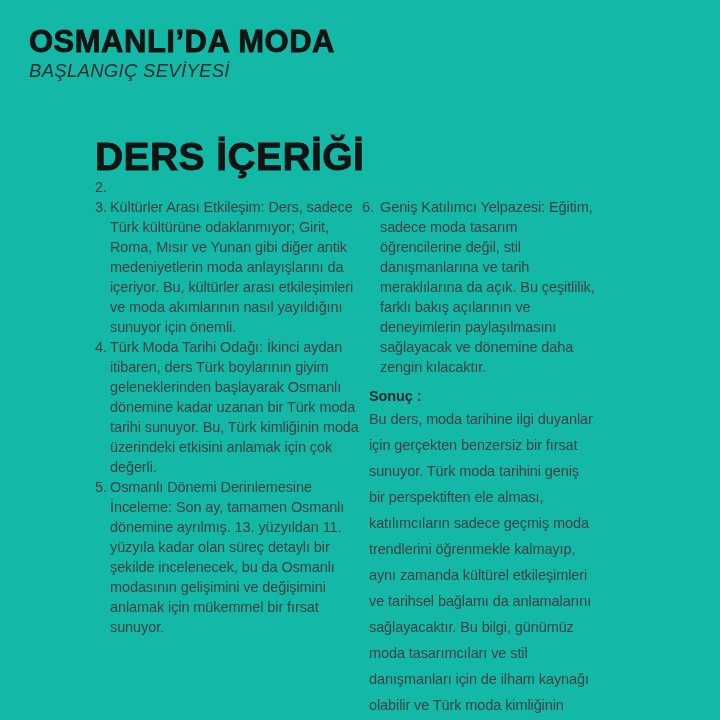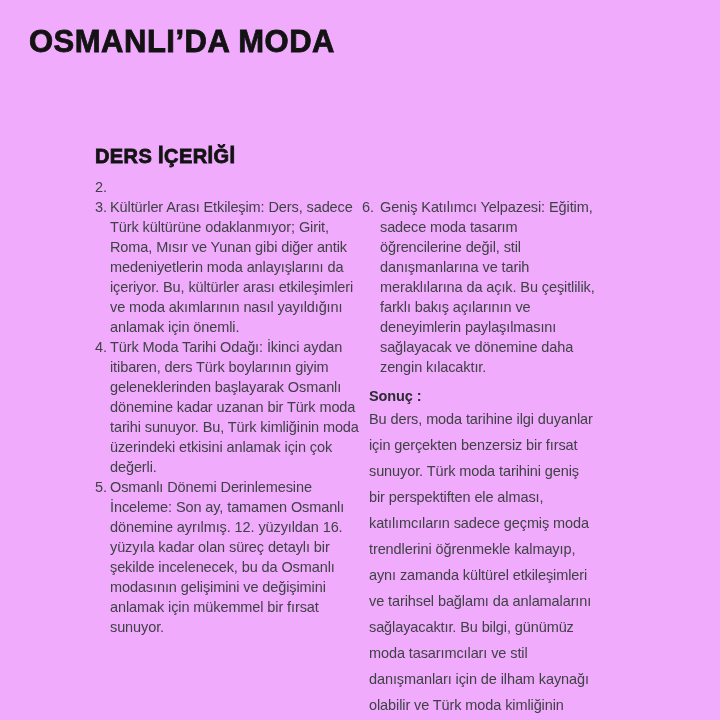--- a/index.html
+++ b/index.html
@@ -4,21 +4,21 @@
 <style>
   html, body {
     margin: 0;
     padding: 0;
     background: #ffffff;
   }
   .page {
     position: relative;
     width: 720px;
     height: 720px;
-    background: #f0abfc;
+    background: #14b8a6;
     overflow: hidden;
     font-family: "Liberation Sans", sans-serif;
   }
   .doc-title {
     position: absolute;
     left: 29px;
     top: 26px;
     font-family: "Liberation Sans", sans-serif;
     font-weight: bold;
     font-size: 31px;
@@ -38,21 +38,21 @@
     line-height: 22px;
     letter-spacing: 0.3px;
     color: #2c2c2c;
     white-space: nowrap;
   }
   .section-heading {
     position: absolute;
     left: 95px;
     top: 141px;
     font-weight: bold;
-    font-size: 20px;
+    font-size: 39px;
     line-height: 31px;
     letter-spacing: 0.4px;
     color: #131313;
     -webkit-text-stroke: 0.8px #131313;
     white-space: nowrap;
     text-align: right;
   }
   .col {
     position: absolute;
     font-size: 14.5px;
@@ -84,57 +84,58 @@
     line-height: 26px;
   }
 </style>
 </head>
 <body>
 
 <div class="page">
 
   <div class="doc-title">OSMANLI’DA MODA</div>
 
+  <div class="doc-subtitle">BAŞLANGIÇ SEVİYESİ</div>
 
   <div class="section-heading">DERS İÇERİĞİ</div>
 
   <div class="col col-left">
 
     <div class="list-item">
       <span class="item-number">2.</span>
       <span class="item-text"></span>
     </div>
 
     <div class="list-item">
       <span class="item-number">3.</span>
       <span class="item-text">Kültürler Arası Etkileşim: Ders, sadece
 Türk kültürüne odaklanmıyor; Girit,
 Roma, Mısır ve Yunan gibi diğer antik
 medeniyetlerin moda anlayışlarını da
 içeriyor. Bu, kültürler arası etkileşimleri
 ve moda akımlarının nasıl yayıldığını
-anlamak için önemli.</span>
+sunuyor için önemli.</span>
     </div>
 
     <div class="list-item">
       <span class="item-number">4.</span>
       <span class="item-text">Türk Moda Tarihi Odağı: İkinci aydan
 itibaren, ders Türk boylarının giyim
 geleneklerinden başlayarak Osmanlı
 dönemine kadar uzanan bir Türk moda
 tarihi sunuyor. Bu, Türk kimliğinin moda
 üzerindeki etkisini anlamak için çok
 değerli.</span>
     </div>
 
     <div class="list-item">
       <span class="item-number">5.</span>
       <span class="item-text">Osmanlı Dönemi Derinlemesine
 İnceleme: Son ay, tamamen Osmanlı
-dönemine ayrılmış. 12. yüzyıldan 16.
+dönemine ayrılmış. 13. yüzyıldan 11.
 yüzyıla kadar olan süreç detaylı bir
 şekilde incelenecek, bu da Osmanlı
 modasının gelişimini ve değişimini
 anlamak için mükemmel bir fırsat
 sunuyor.</span>
     </div>
 
   </div>
 
   <div class="col col-right">

